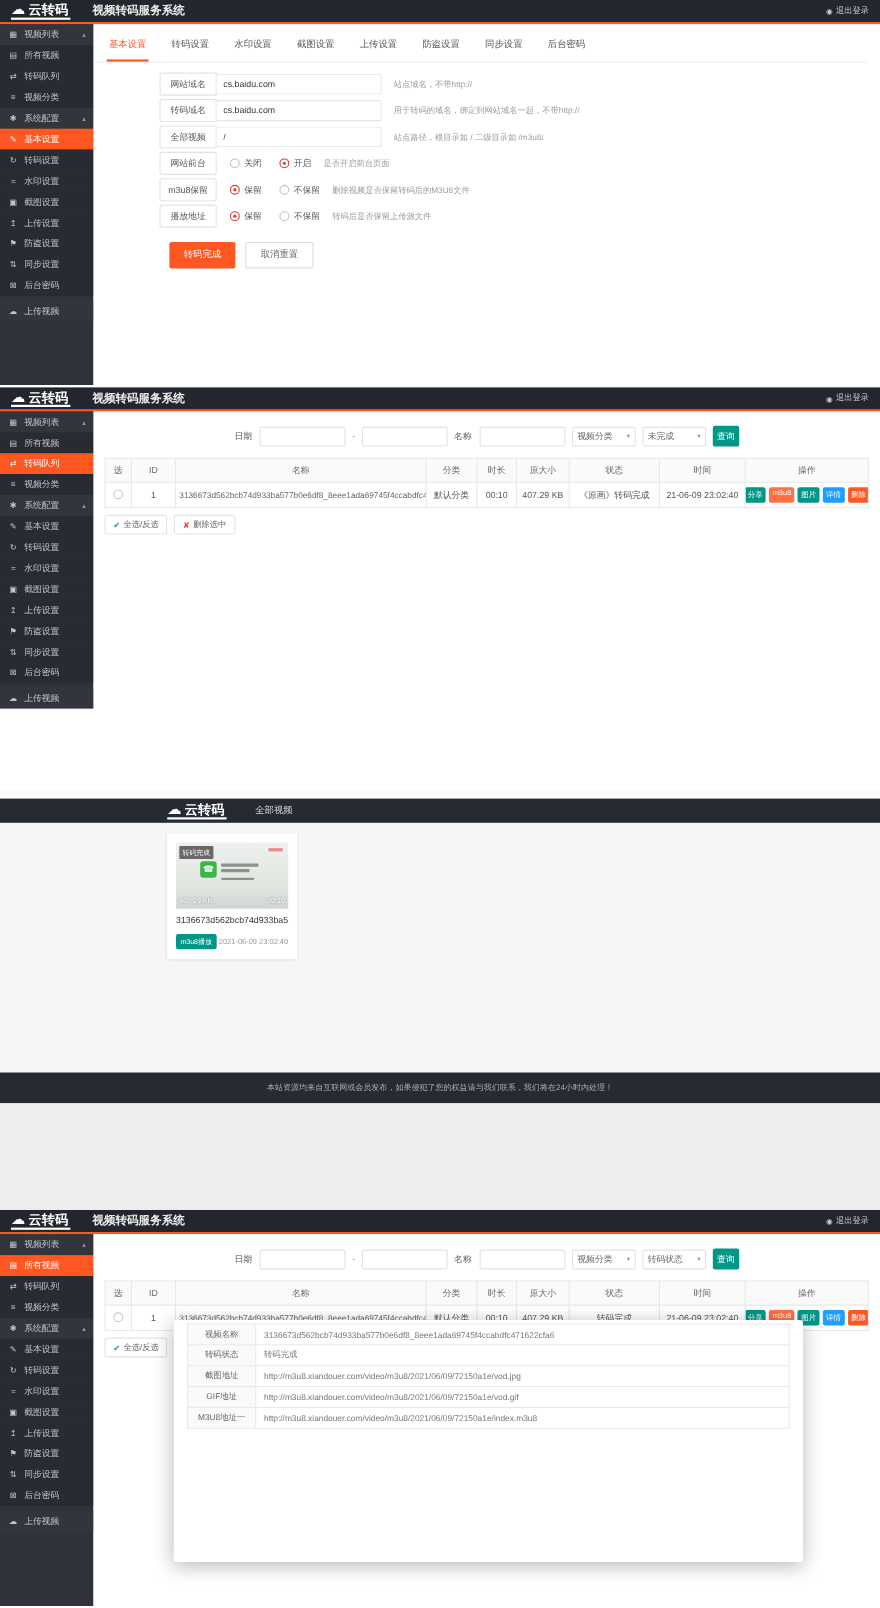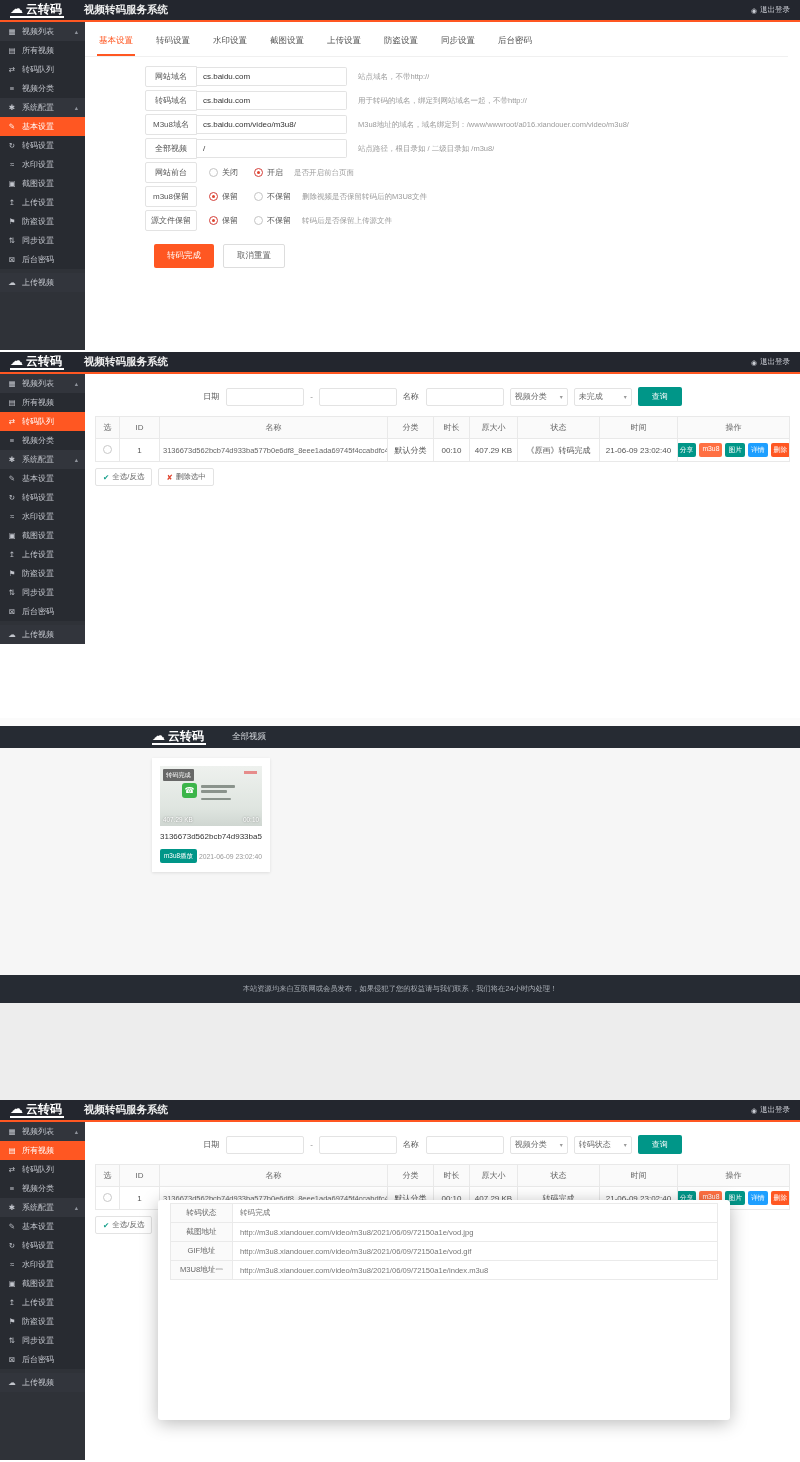--- a/index.html
+++ b/index.html
@@ -56,21 +56,21 @@
 
   
   .filter-bar { display:flex; align-items:center; justify-content:center; gap:6px; padding:13px 0 10px; font-size:8px; color:#555; }
   .f-label { margin-right:1px; }
   .f-input { width:78px; height:18px; border:1px solid #e3e3e3; border-radius:2px; font-size:8px; padding:0 4px;
     outline:none; font-family:"Liberation Sans","DejaVu Sans",sans-serif; }
   .f-sep { color:#888; }
   .f-select { width:58px; height:18px; border:1px solid #e3e3e3; border-radius:2px; display:flex;
     align-items:center; justify-content:space-between; padding:0 4px; color:#666; cursor:pointer; background:#fff; }
   .f-select .car { font-size:6px; color:#999; }
-  .btn-search { background:#009688; color:#fff; font-size:8px; padding:4px 14px; border-radius:2px; border:none;
+  .btn-search { background:#009688; color:#fff; font-size:8px; padding:4px 4px; border-radius:2px; border:none;
     cursor:pointer; margin-left:0; font-family:"Liberation Sans","DejaVu Sans",sans-serif; }
   table.vtable { border-collapse:collapse; margin:0 10px; width:calc(100% - 20px); table-layout:fixed; }
   .vtable th { border:1px solid #e9e9e9; background:#fafafa; font-weight:normal; font-size:8px; color:#666; padding:5px 2px; }
   .vtable td { border:1px solid #e9e9e9; font-size:8px; color:#555; padding:4px 3px; text-align:center;
     white-space:nowrap; overflow:hidden; }
   .vtable td.name { text-align:left; font-size:7.5px; color:#666; }
   .chk { width:9px; height:9px; border:1px solid #c9c9c9; border-radius:50%; display:inline-block; background:#fff; cursor:pointer; }
   .status-green { color:#5FB878; }
   .badges { display:flex; gap:3px; justify-content:center; }
   .badge { color:#fff; font-size:6.8px; padding:2px 3px; border-radius:2px; cursor:pointer; white-space:nowrap; }
@@ -210,25 +210,20 @@
         <div class="form">
             <div class="form-row">
               <span class="form-label">网站域名</span>
               <input class="form-input" value="cs.baidu.com" style="">
               <span class="form-hint">站点域名，不带http://</span>
             </div>
             <div class="form-row">
               <span class="form-label">转码域名</span>
               <input class="form-input" value="cs.baidu.com" style="">
               <span class="form-hint">用于转码的域名，绑定到网站域名一起，不带http://</span>
-            </div>
-            <div class="form-row">
-              <span class="form-label">M3u8域名</span>
-              <input class="form-input" value="cs.baidu.com/video/m3u8/" style="">
-              <span class="form-hint">M3u8地址的域名，域名绑定到：/www/wwwroot/a016.xiandouer.com/video/m3u8/</span>
             </div>
             <div class="form-row">
               <span class="form-label">全部视频</span>
               <input class="form-input" value="/" style="">
               <span class="form-hint">站点路径，根目录如 / 二级目录如 /m3u8/</span>
             </div>
             <div class="form-row">
               <span class="form-label solo">网站前台</span>
               <span class="radio-group">
                 <span class="radio-opt">
@@ -250,21 +245,21 @@
                   <span>保留</span>
                 </span>
                 <span class="radio-opt">
                   <span class="radio-dot"></span>
                   <span>不保留</span>
                 </span>
               </span>
               <span class="form-hint">删除视频是否保留转码后的M3U8文件</span>
             </div>
             <div class="form-row">
-              <span class="form-label solo">源文件保留</span>
+              <span class="form-label solo">播放地址</span>
               <span class="radio-group">
                 <span class="radio-opt">
                   <span class="radio-dot on"></span>
                   <span>保留</span>
                 </span>
                 <span class="radio-opt">
                   <span class="radio-dot"></span>
                   <span>不保留</span>
                 </span>
               </span>
@@ -621,20 +616,24 @@
               <span>删除选中</span>
             </button>
           </div>
       </main>
     </div>
     <div class="modal">
       <div class="modal-body">
         <table class="mtable">
           <tbody>
               <tr>
+                <td class="mlabel">视频名称</td>
+                <td>3136673d562bcb74d933ba577b0e6df8_8eee1ada69745f4ccabdfc471622cfa6</td>
+              </tr>
+              <tr>
                 <td class="mlabel">转码状态</td>
                 <td class="status-green">转码完成</td>
               </tr>
               <tr>
                 <td class="mlabel">截图地址</td>
                 <td>http://m3u8.xiandouer.com/video/m3u8/2021/06/09/72150a1e/vod.jpg</td>
               </tr>
               <tr>
                 <td class="mlabel">GIF地址</td>
                 <td>http://m3u8.xiandouer.com/video/m3u8/2021/06/09/72150a1e/vod.gif</td>

